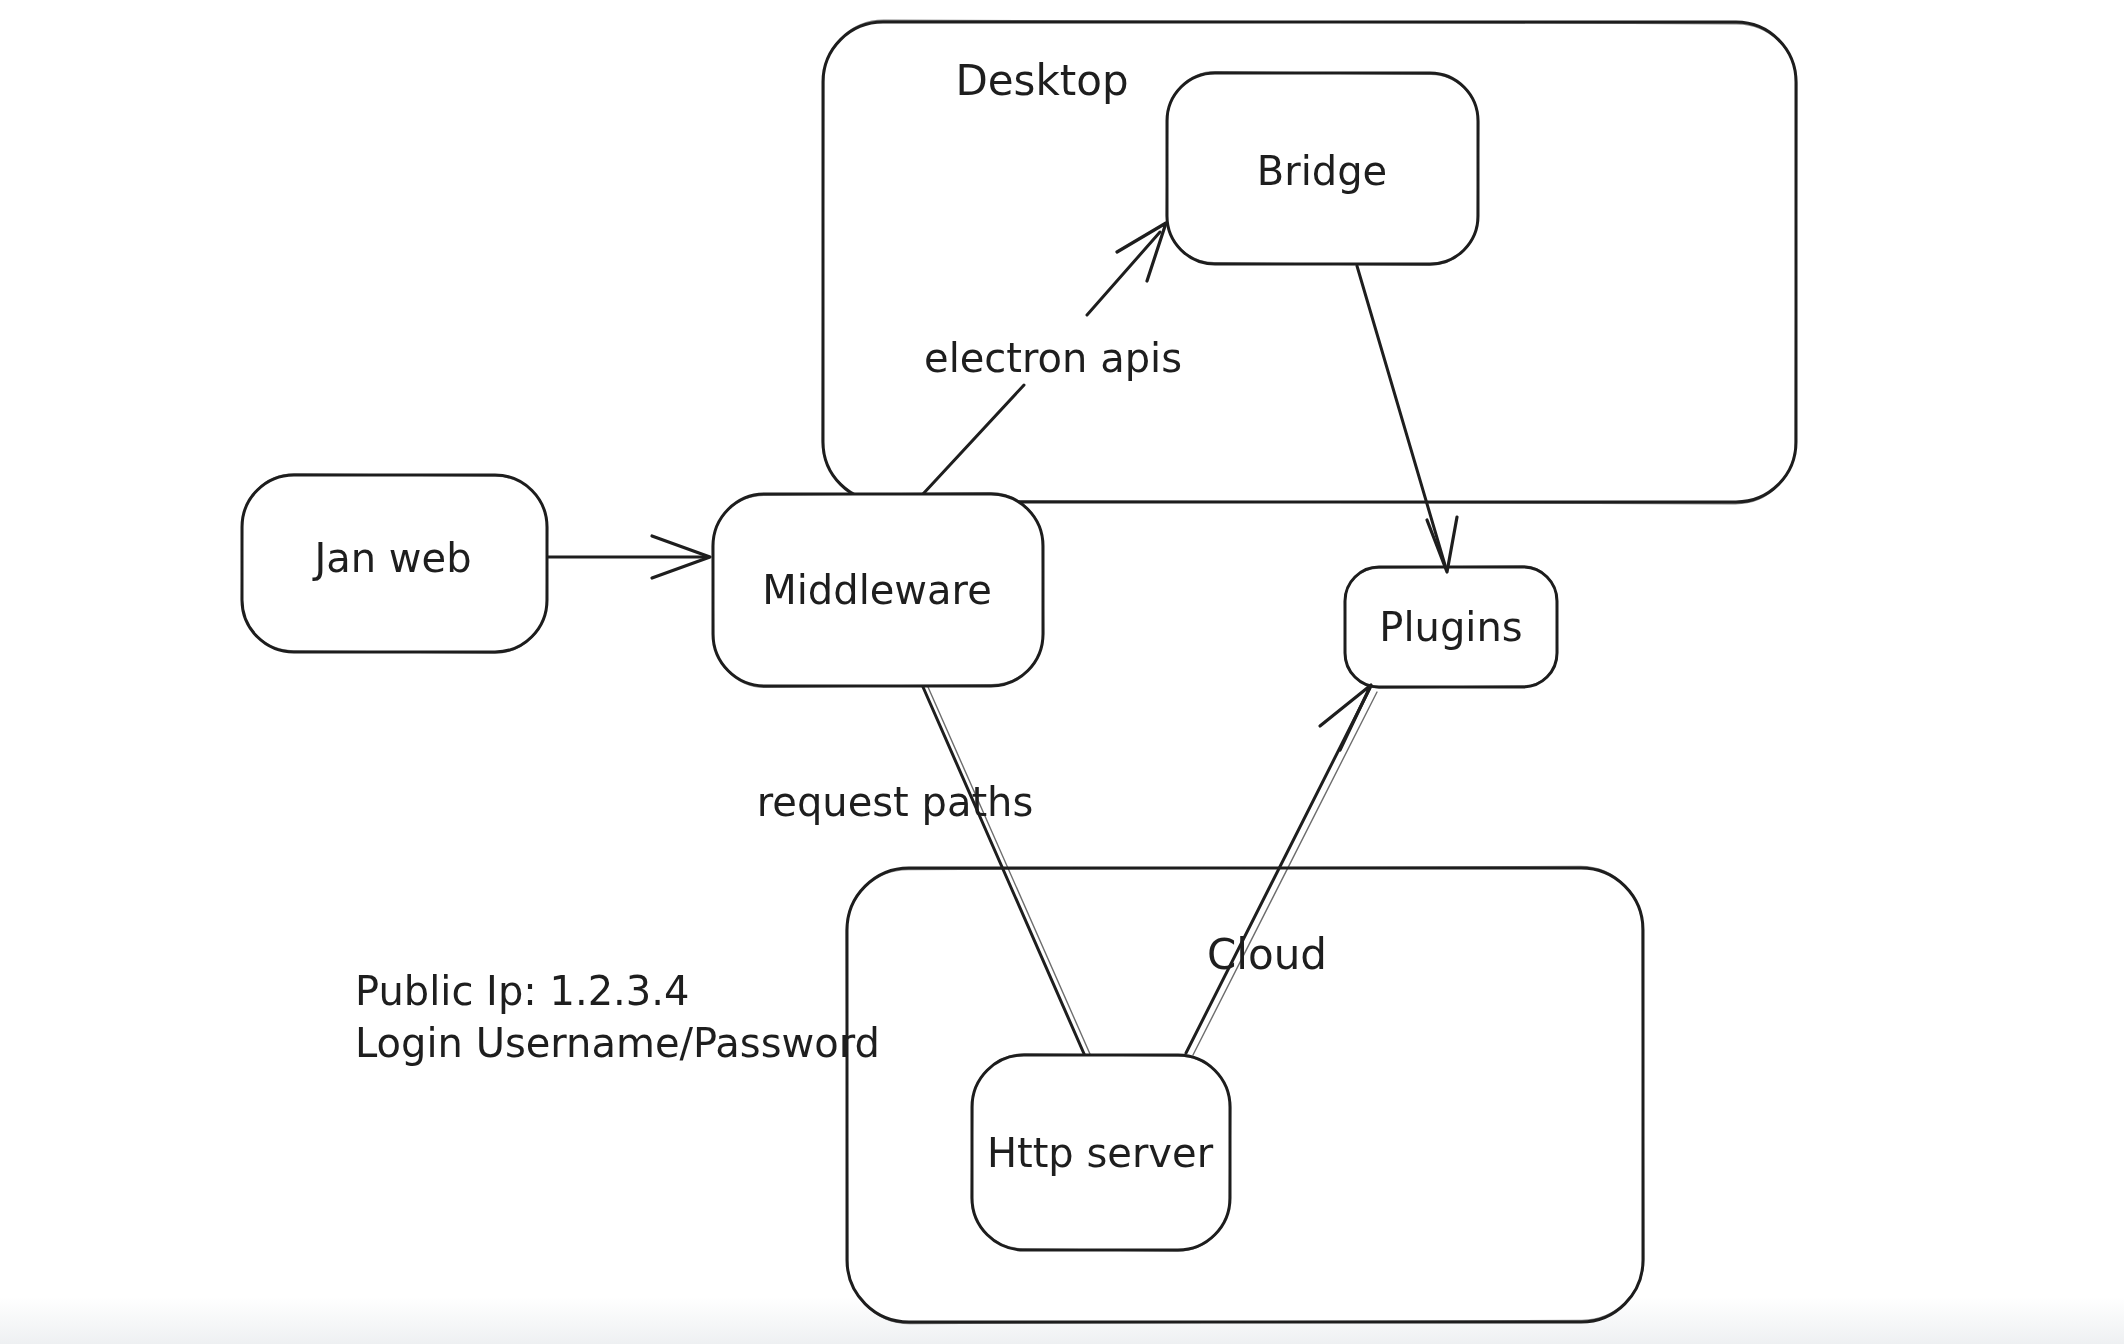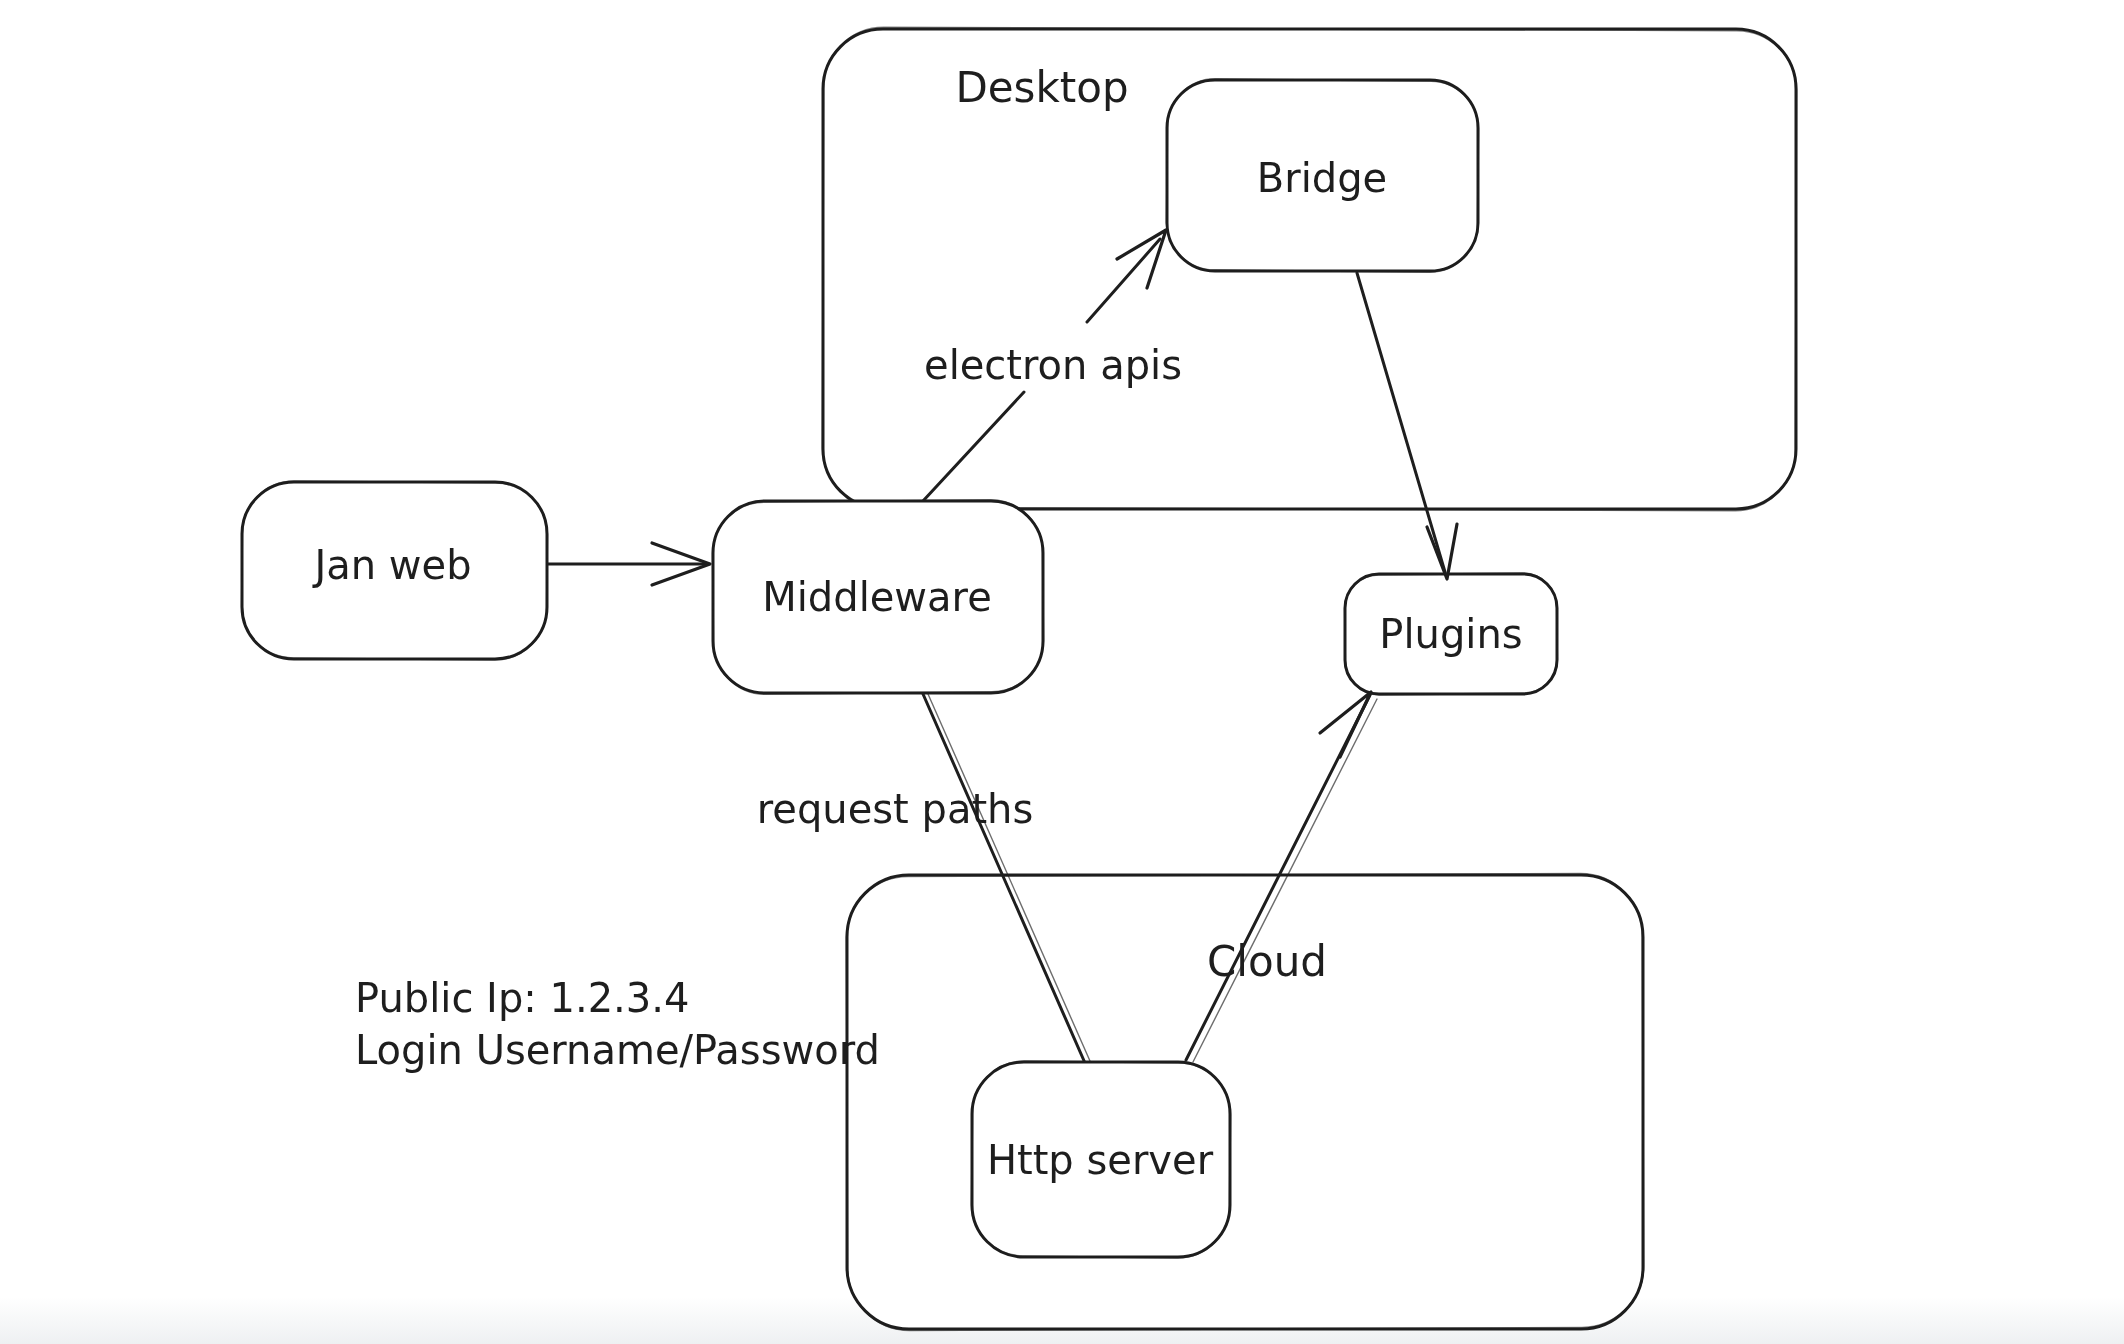--- a/index.html
+++ b/index.html
@@ -2,21 +2,21 @@
 <html><head>
 <meta charset="utf-8">
 <style>
   html,body{margin:0;padding:0;}
   body{
     width:2124px;height:1344px;
     background:linear-gradient(180deg,#ffffff 0%,#ffffff 96.5%,#eef0f2 100%);
     overflow:hidden;
     font-family:"DejaVu Sans",sans-serif;
   }
-  .stage{position:relative;width:2124px;height:1044px;margin-top:7px;}
+  .stage{position:relative;width:2124px;height:1044px;}
   svg{position:absolute;left:0;top:0;}
   .shape{stroke-linecap:round;stroke-linejoin:round;}
   .box{stroke-width:3;}
   .box-echo{stroke-width:1.6;opacity:.55;}
   .edge{stroke-width:3;fill:none;}
   .edge-echo{stroke-width:1.4;fill:none;opacity:.65;}
   .arrowhead{stroke-width:3.2;fill:none;}
   text{stroke:none;}
   .lbl{font-size:40px;}
   .lbl-lg{font-size:42px;}

